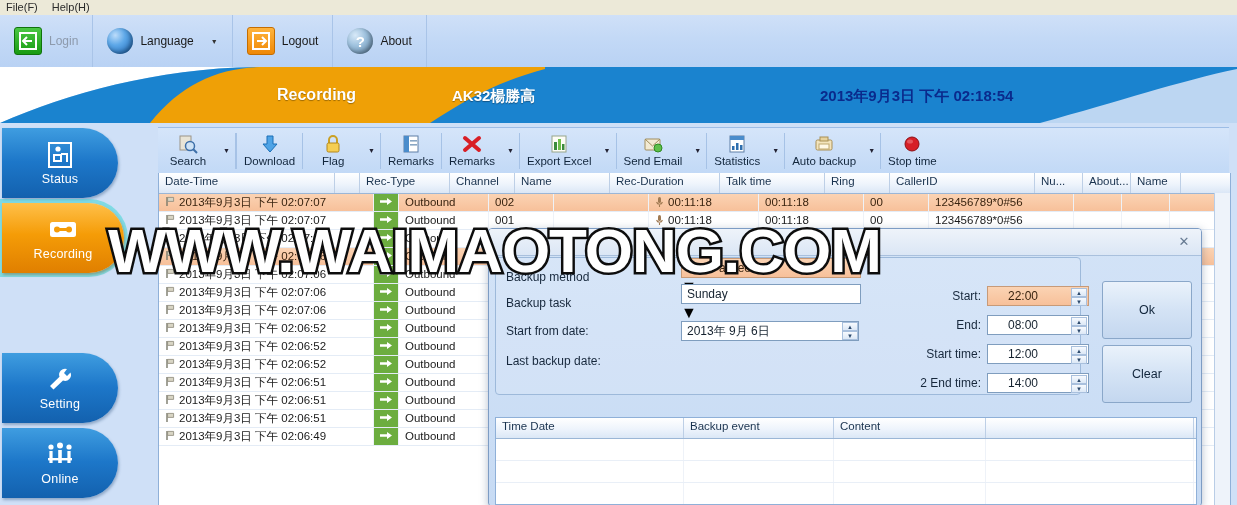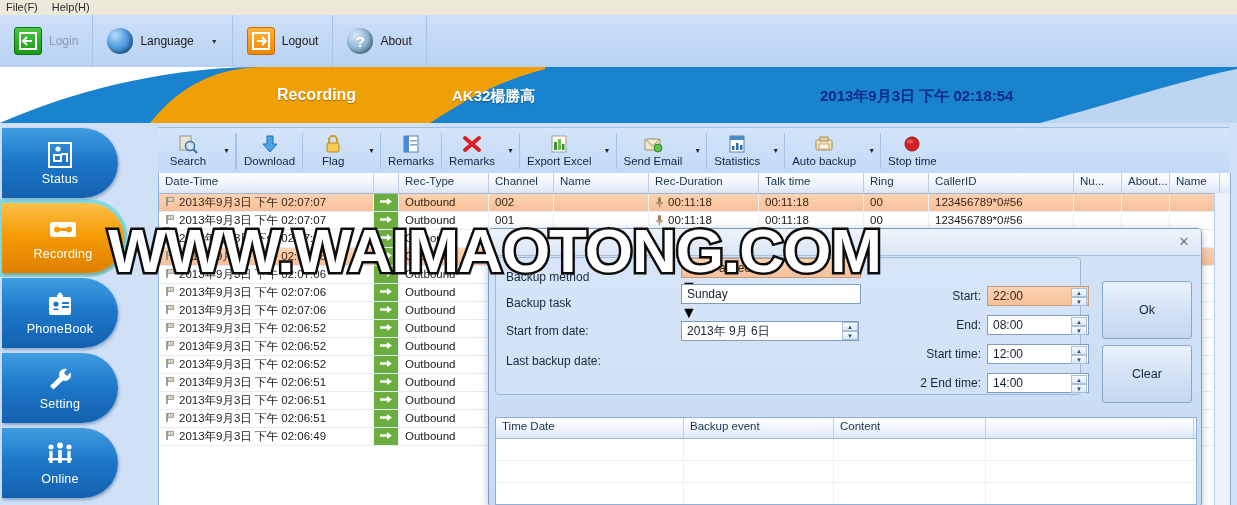--- a/index.html
+++ b/index.html
@@ -227,21 +227,21 @@
     display:flex;align-items:center;justify-content:center; color:#2d4b6e;
   }
   .txtbox.wide { width:178px; }
   .txtbox.disabled { background:#e9eef5; color:#9aa8b8; }
   .rrow { position:absolute; height:22px; display:flex; align-items:center; }
   .rlab { font-size:12px; color:#17283c; width:96px; text-align:right; padding-right:6px; }
   .tbox {
     position:relative; width:102px; height:20px;
     background:#fff; border:1px solid #7f9dbe;
     font-size:12px; color:#14212e; display:flex; align-items:center;
-    padding-left:5px; box-sizing:border-box;text-align:center;
+    padding-left:20px; box-sizing:border-box;text-align:center;
   }
   .tbox.hl { background: linear-gradient(to bottom,#fbd3b3,#f7c09a); color:#3a2410; border-color:#c79a78;}
 
   .dbtn {
     position:absolute; width:88px; height:56px;
     background: linear-gradient(to bottom,#eaf2fb 0%,#d4e3f5 50%,#c4d7ef 100%);
     border:1px solid #8aa7c9; border-radius:3px;
     display:flex; align-items:center; justify-content:center;
     font-size:12.5px; color:#12263c; cursor:pointer;
   }
@@ -343,32 +343,20 @@
     <div class="navitem active" style="top:80px">
       <svg class="navicon" viewBox="0 0 30 28">
         <rect x="2" y="6" width="26" height="15" rx="2.5" fill="#fff"></rect>
         <circle cx="9" cy="13.5" r="3" fill="#f59c07"></circle>
         <circle cx="21" cy="13.5" r="3" fill="#f59c07"></circle>
         <rect x="9" y="12" width="12" height="3" fill="#f59c07"></rect>
       </svg>
       <span class="nlabel">Recording</span>
     </div>
 
-    <div class="navitem" style="top:155px">
-      <svg class="navicon" viewBox="0 0 30 28">
-        <path d="M12 4 h6 v3 h-6 z" fill="#fff"></path>
-        <circle cx="15" cy="3.5" r="2" fill="#fff"></circle>
-        <rect x="4" y="6" width="22" height="18" rx="2" fill="#fff"></rect>
-        <circle cx="11" cy="13" r="2.6" fill="#1d77c9"></circle>
-        <path d="M7.5 19 q3.5 -3.5 7 0 z" fill="#1d77c9"></path>
-        <rect x="17" y="11" width="7" height="2" fill="#1d77c9"></rect>
-        <rect x="17" y="15" width="7" height="2" fill="#1d77c9"></rect>
-      </svg>
-      <span class="nlabel">PhoneBook</span>
-    </div>
 
     <div class="navitem" style="top:230px">
       <svg class="navicon" viewBox="0 0 30 28">
         <path d="M22 3 a6 6 0 0 0 -7.5 7.8 L5 20 l3.5 3.5 L18 14.5 A6 6 0 0 0 25.5 6.5 L22 10 L19 7 Z" fill="#fff"></path>
       </svg>
       <span class="nlabel">Setting</span>
     </div>
 
     <div class="navitem" style="top:305px">
       <svg class="navicon" viewBox="0 0 30 28">
@@ -490,21 +478,21 @@
         <svg class="ricon" viewBox="0 0 22 20">
           <circle cx="11" cy="10" r="7" fill="#d62027" stroke="#8e0f14"></circle>
           <ellipse cx="9" cy="7.5" rx="3" ry="2" fill="#ef7c80" opacity=".6"></ellipse>
         </svg>
         <span class="rlabel">Stop time</span>
       </div>
     </div>
 
     <div class="grid">
       <div class="ghead" id="grid-head">
-          <div class="gh" style="width: 215px;">Date-Time</div>
+          <div class="gh" style="width: 176px;">Date-Time</div>
           <div class="gh" style="width: 25px;"></div>
           <div class="gh" style="width: 90px;">Rec-Type</div>
           <div class="gh" style="width: 65px;">Channel</div>
           <div class="gh" style="width: 95px;">Name</div>
           <div class="gh" style="width: 110px;">Rec-Duration</div>
           <div class="gh" style="width: 105px;">Talk time</div>
           <div class="gh" style="width: 65px;">Ring</div>
           <div class="gh" style="width: 145px;">CallerID</div>
           <div class="gh" style="width: 48px;">Nu...</div>
           <div class="gh" style="width: 48px;">About...</div>

